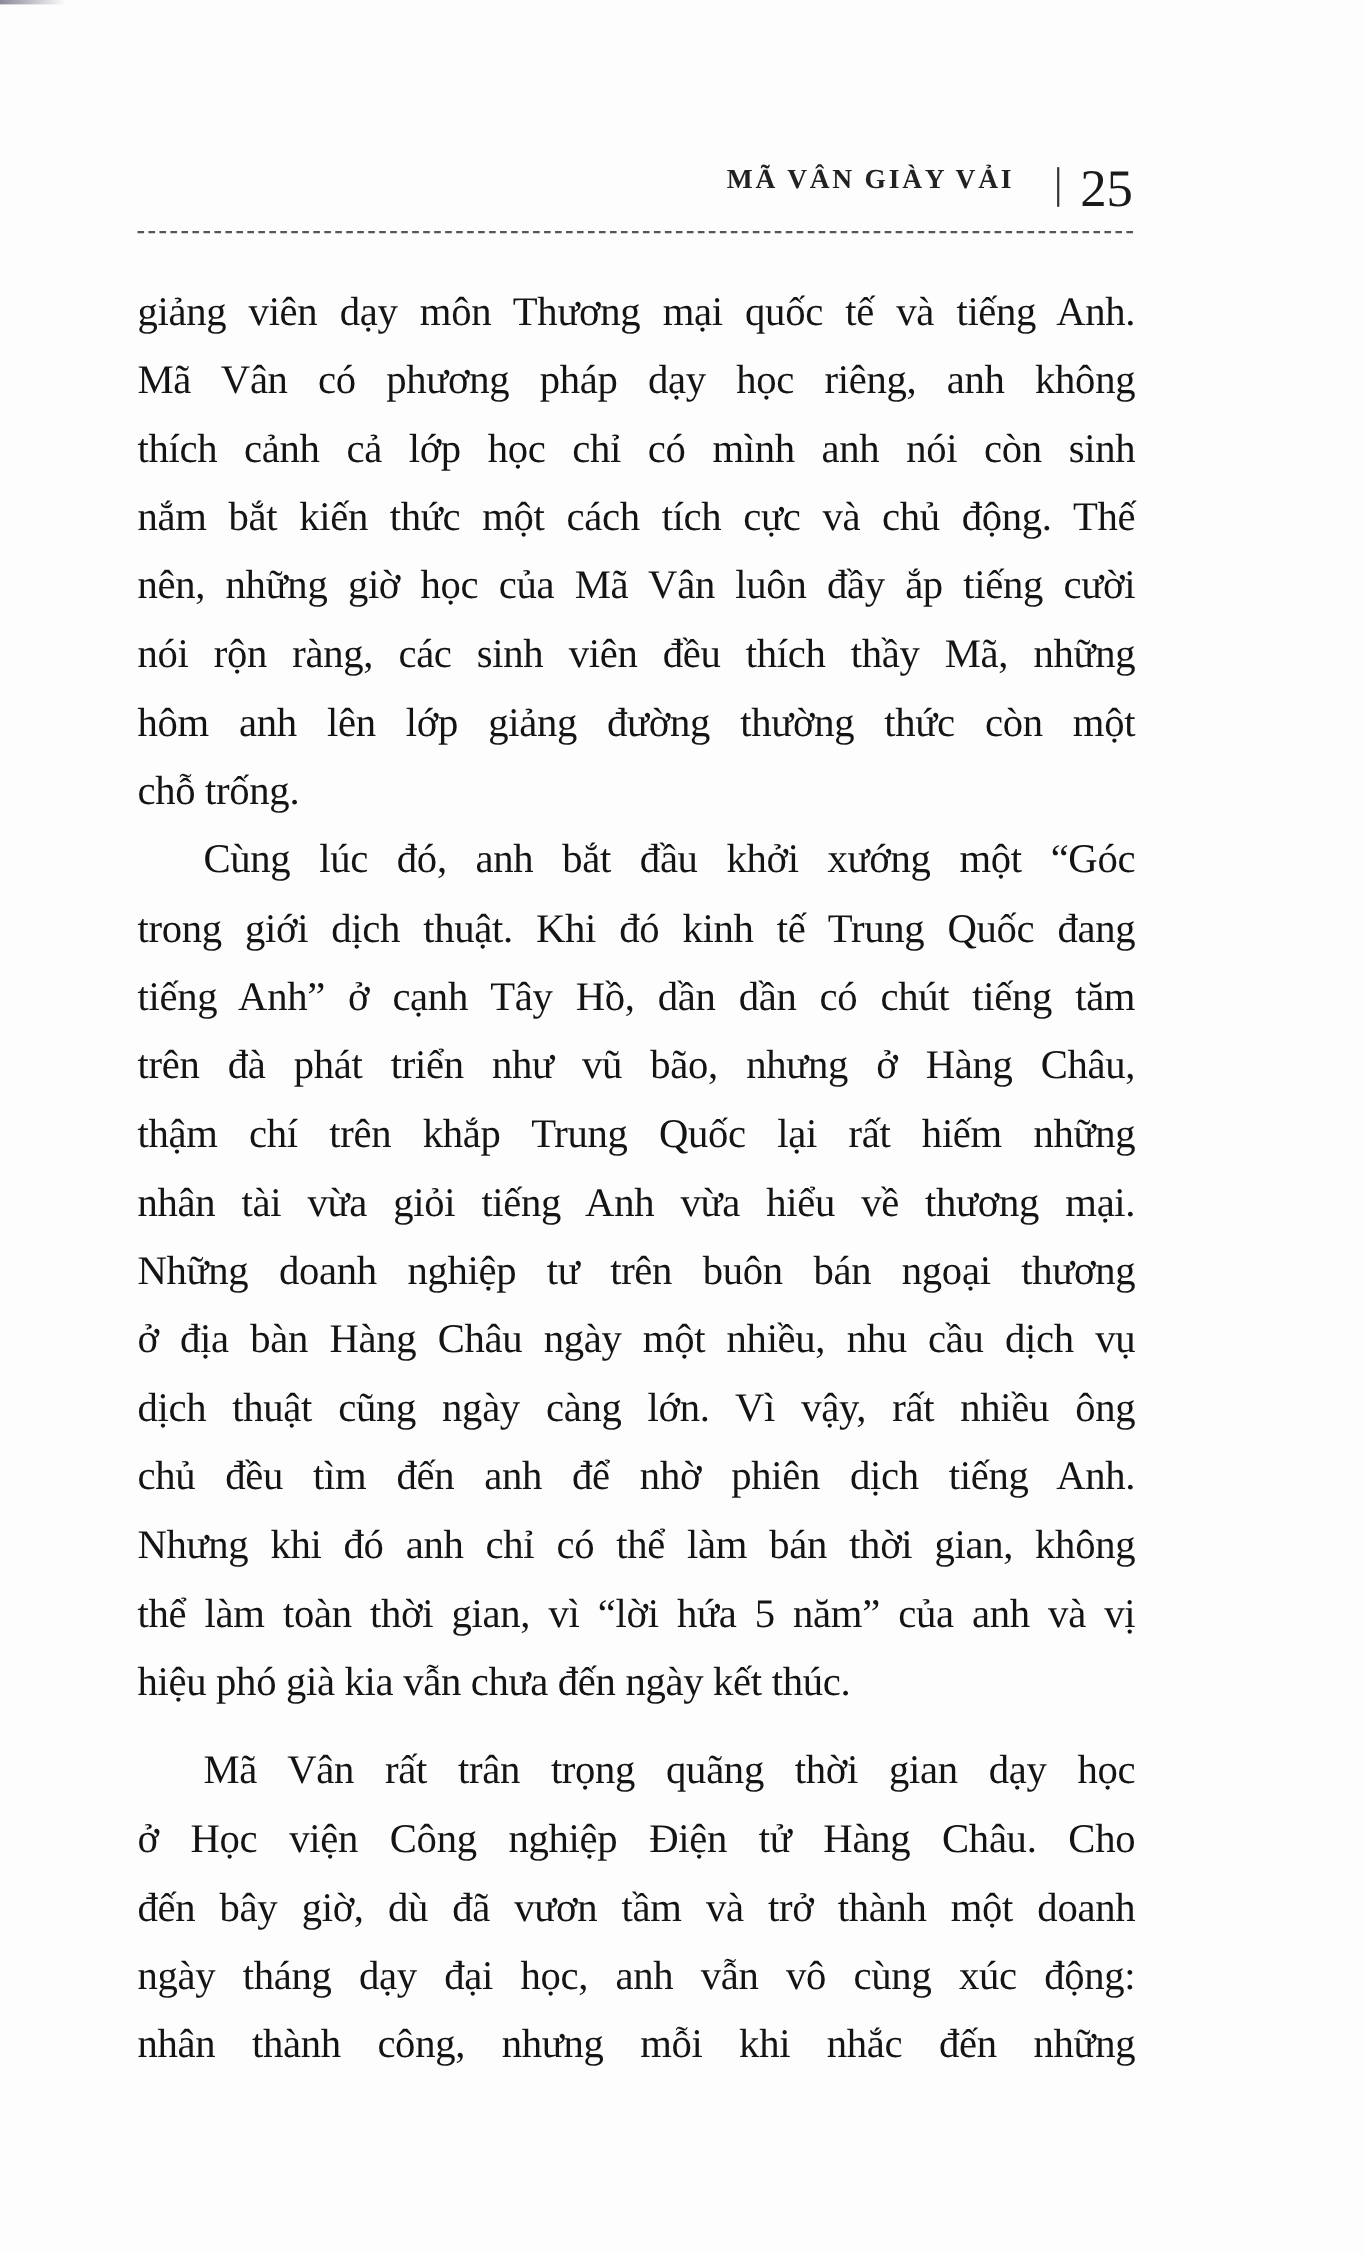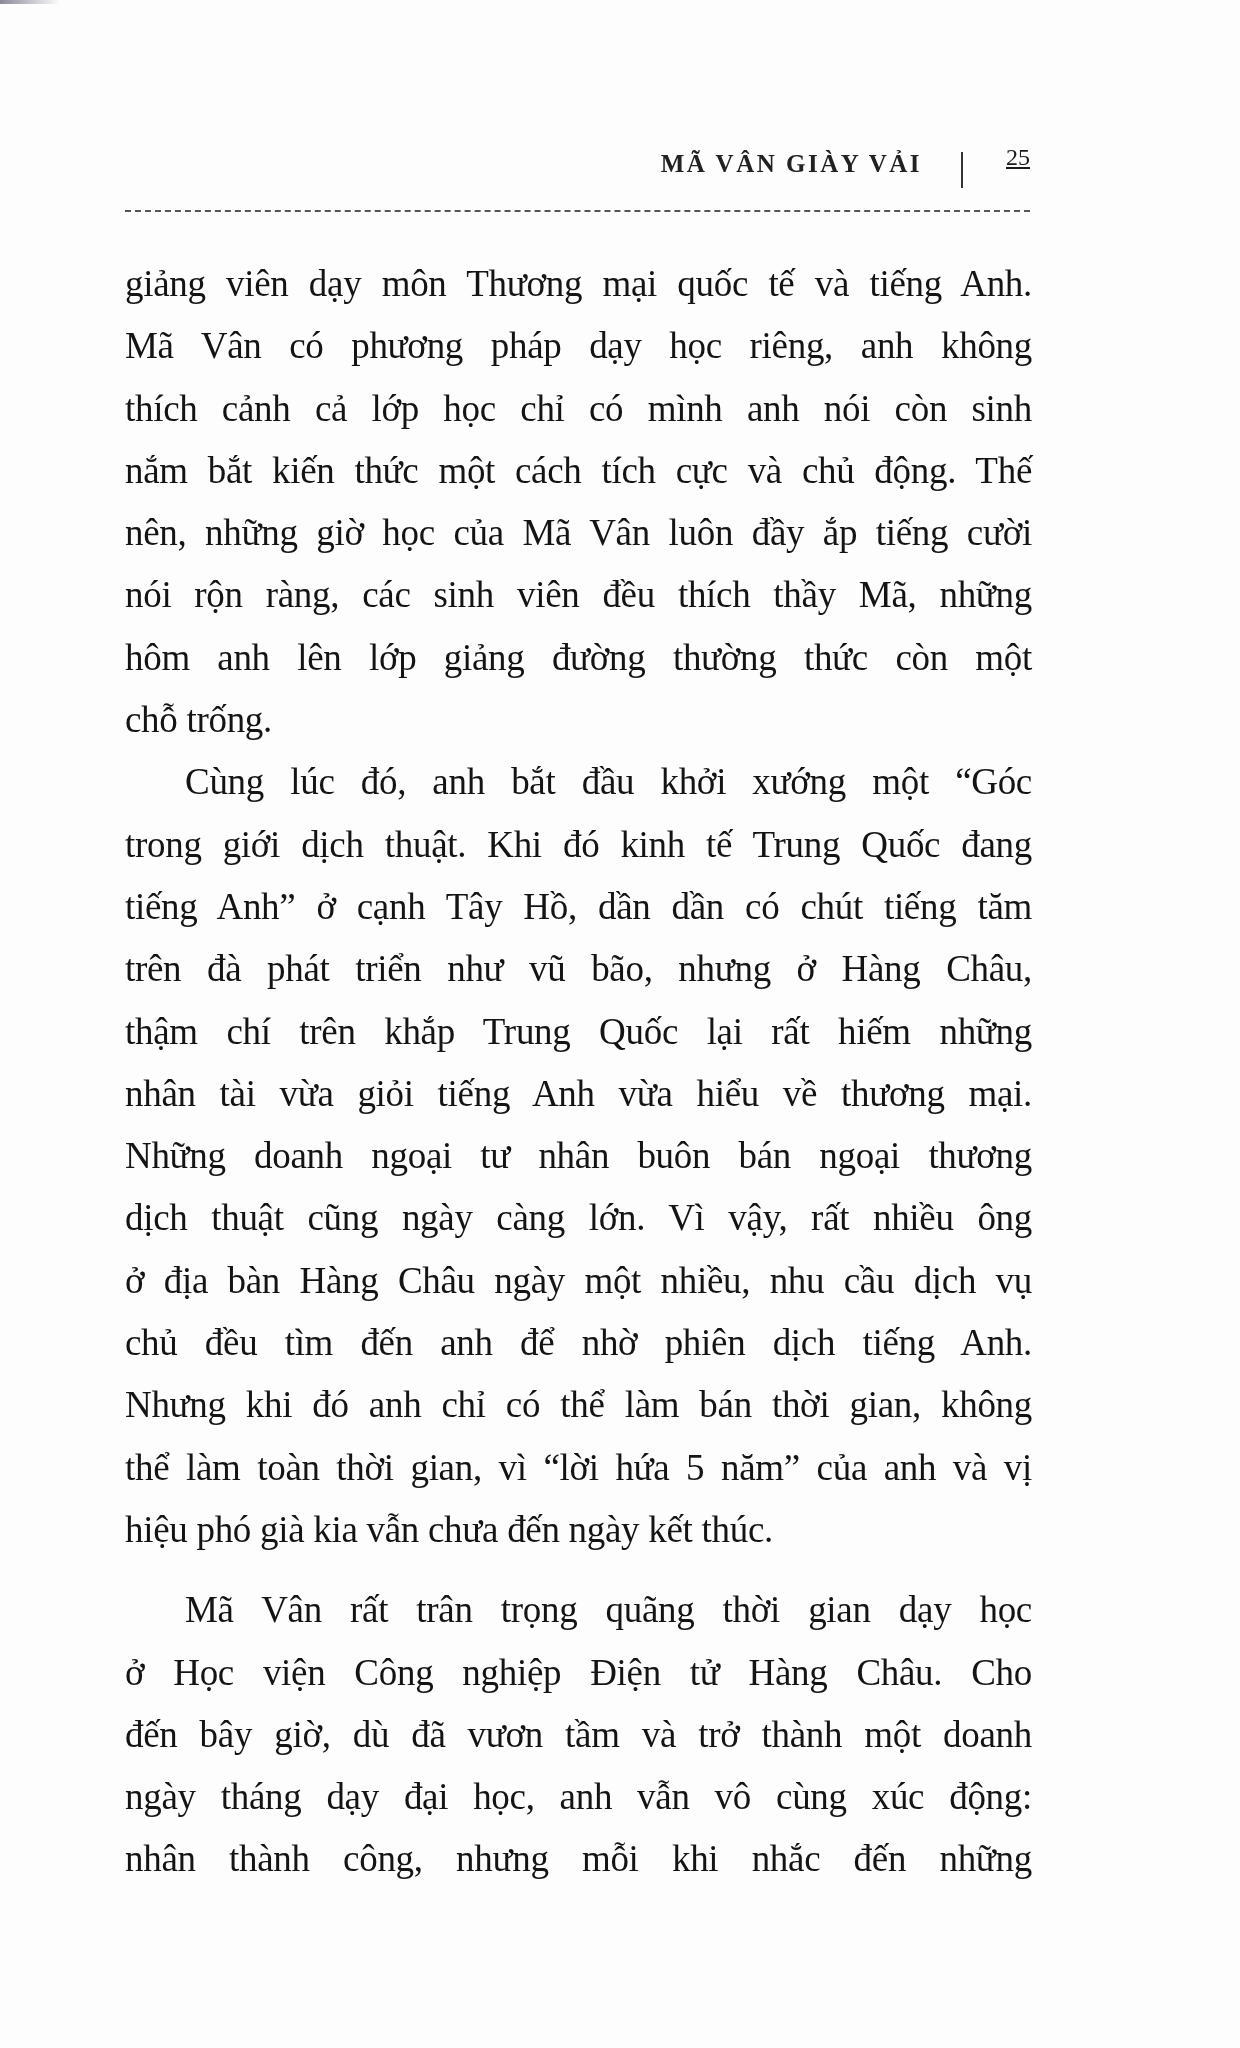--- a/index.html
+++ b/index.html
@@ -22,21 +22,21 @@
     position: absolute; right: 108px; top: 10px;
     font-size: 25px; letter-spacing: 2.5px;
     font-variant: small-caps; font-weight: bold; color: #222; text-align: right;
   }
   .running-head .sep {
     position: absolute; left: 836px; top: 12px;
     width: 2px; height: 36px; background: #333;
   }
   .running-head .page-num {
     position: absolute; right: 0; top: 4px;
-    font-size: 24px; color: #1a1a1a; text-decoration: underline;
+    font-size: 48px; color: #1a1a1a;
   }
   .rule {
     position: absolute; top: 210px; left: 125px; width: 905px; height: 0;
     border-top: 2px dashed #555;
   }
   .body-text {
     position: absolute; top: 253px; left: 125px; width: 907px;
   }
   .body-text p {
     margin: 0;
@@ -71,23 +71,23 @@
     <p>nên, những giờ học của Mã Vân luôn đầy ắp tiếng cười</p>
     <p>nói rộn ràng, các sinh viên đều thích thầy Mã, những</p>
     <p>hôm anh lên lớp giảng đường thường thức còn một</p>
     <p class="last">chỗ trống.</p>
     <p class="indent">Cùng lúc đó, anh bắt đầu khởi xướng một “Góc</p>
     <p>trong giới dịch thuật. Khi đó kinh tế Trung Quốc đang</p>
     <p>tiếng Anh” ở cạnh Tây Hồ, dần dần có chút tiếng tăm</p>
     <p>trên đà phát triển như vũ bão, nhưng ở Hàng Châu,</p>
     <p>thậm chí trên khắp Trung Quốc lại rất hiếm những</p>
     <p>nhân tài vừa giỏi tiếng Anh vừa hiểu về thương mại.</p>
-    <p>Những doanh ngoại tư nhân buôn bán ngoại thương</p>
+    <p>Những doanh nghiệp tư trên buôn bán ngoại thương</p>
+    <p>ở địa bàn Hàng Châu ngày một nhiều, nhu cầu dịch vụ</p>
     <p>dịch thuật cũng ngày càng lớn. Vì vậy, rất nhiều ông</p>
-    <p>ở địa bàn Hàng Châu ngày một nhiều, nhu cầu dịch vụ</p>
     <p>chủ đều tìm đến anh để nhờ phiên dịch tiếng Anh.</p>
     <p>Nhưng khi đó anh chỉ có thể làm bán thời gian, không</p>
     <p>thể làm toàn thời gian, vì “lời hứa 5 năm” của anh và vị</p>
     <p class="last">hiệu phó già kia vẫn chưa đến ngày kết thúc.</p>
     <div class="gap"></div>
     <p class="indent">Mã Vân rất trân trọng quãng thời gian dạy học</p>
     <p>ở Học viện Công nghiệp Điện tử Hàng Châu. Cho</p>
     <p>đến bây giờ, dù đã vươn tầm và trở thành một doanh</p>
     <p>ngày tháng dạy đại học, anh vẫn vô cùng xúc động:</p>
     <p>nhân thành công, nhưng mỗi khi nhắc đến những</p>

